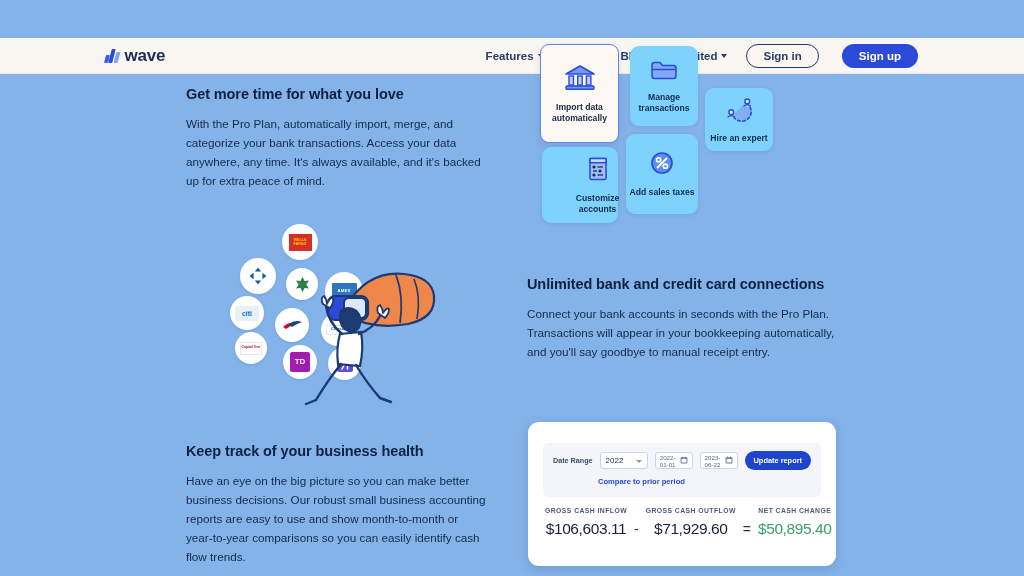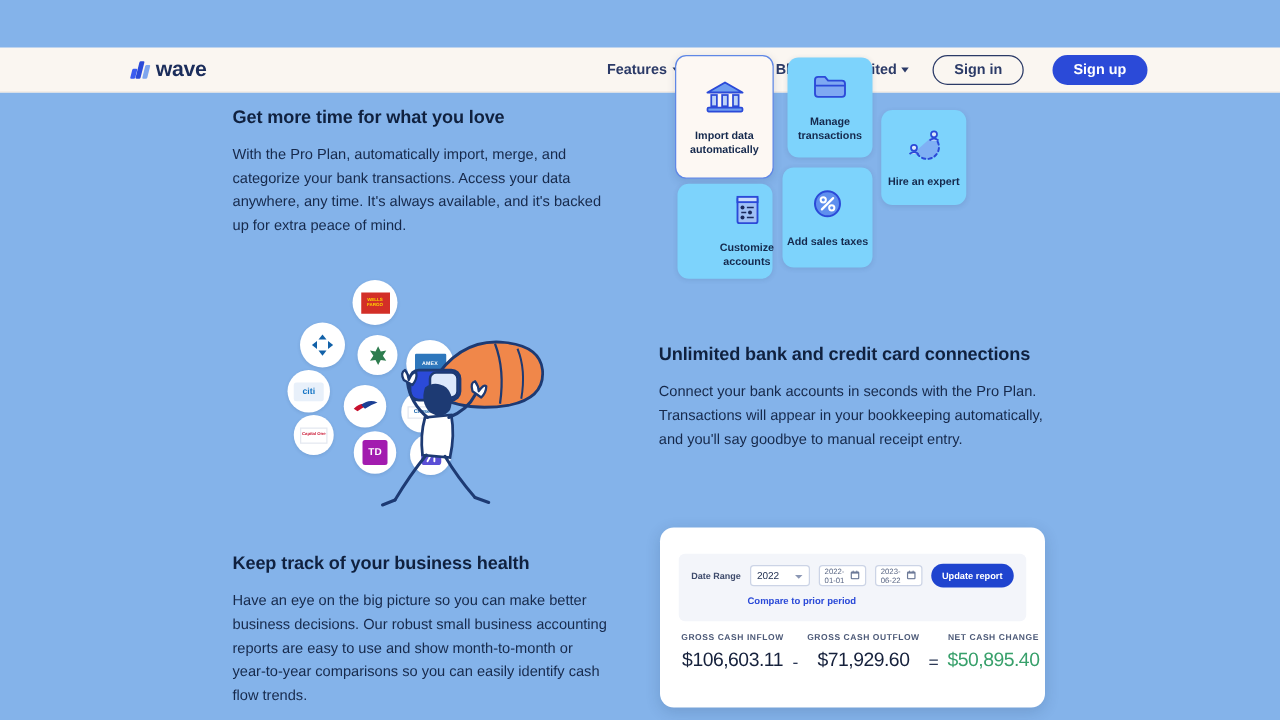--- a/index.html
+++ b/index.html
@@ -88,21 +88,21 @@
     color: #15294d; line-height: 1.28; margin-top: 7px;
   }
   .card-icon { display: block; }
 
   .card-import {
     left: 0; top: 0; width: 79px; height: 99px;
     background: #fdf8f3; border: 1.6px solid #5f87e6;
     box-shadow: 0 2px 7px rgba(20,40,80,.13);
   }
   .card-manage  { left: 90px; top: 2px;  width: 68px; height: 80px; }
-  .card-hire    { left: 165px; top: 44px; width: 68px; height: 76px; }
+  .card-hire    { left: 165px; top: 44px; width: 68px; height: 63px; }
   .card-custom  { left: 2px;  top: 103px; width: 76px; height: 76px; padding-left: 35px; }
   .card-taxes   { left: 86px; top: 90px; width: 72px; height: 80px; }
 
   
   .illus { position: absolute; left: 228px; top: 218px; width: 215px; height: 200px; }
   .bank-badge {
     position: absolute; border-radius: 50%;
     background: #ffffff;
     display: flex; align-items: center; justify-content: center;
     box-shadow: 0 1px 3px rgba(20,40,80,.12);

